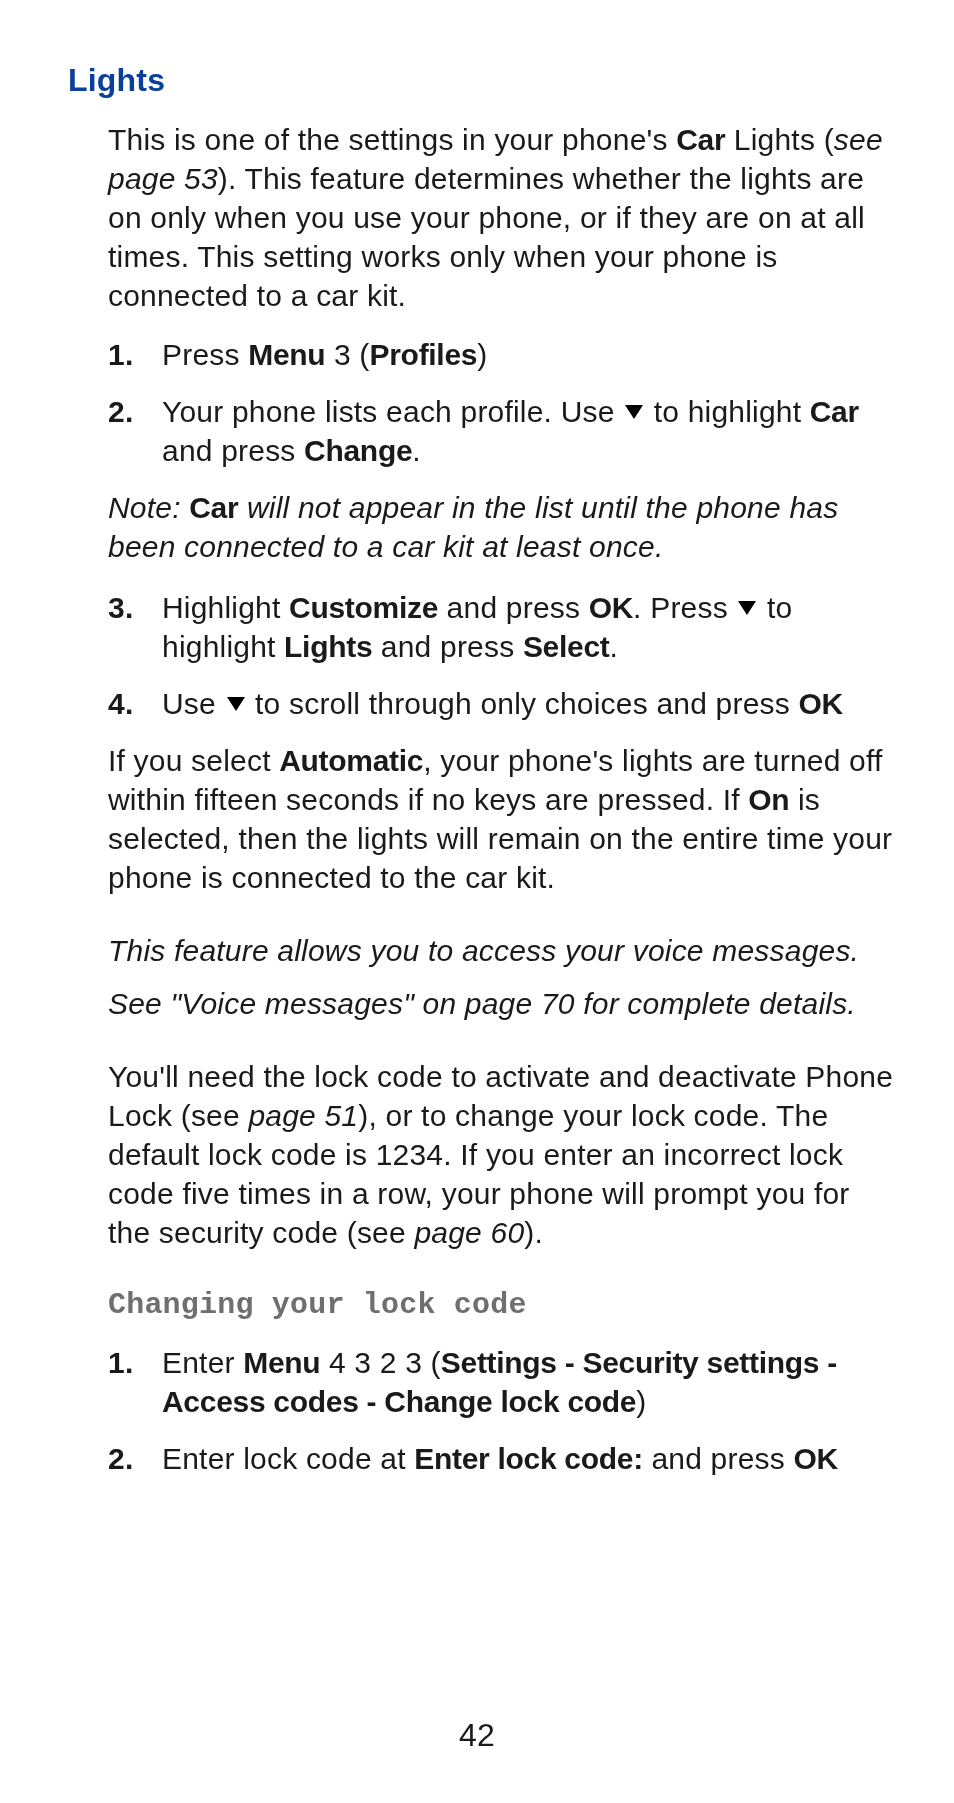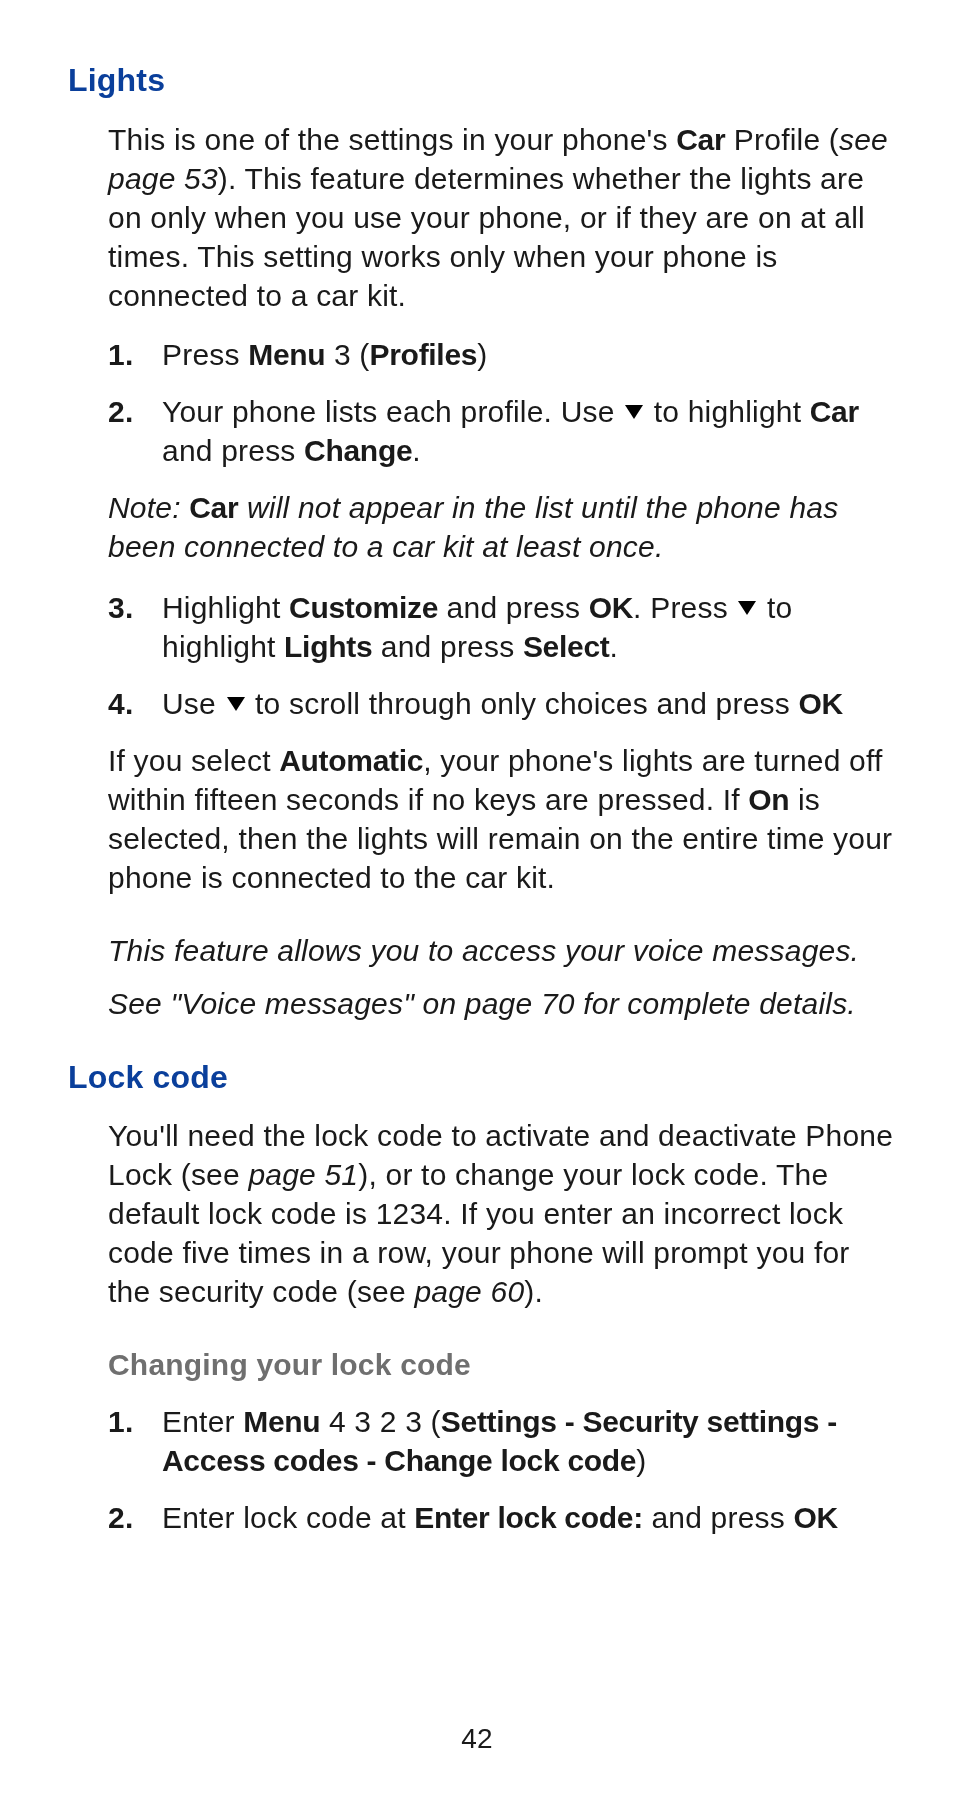--- a/index.html
+++ b/index.html
@@ -23,20 +23,21 @@
     color: #0a3f9b;
     font-weight: 700;
     font-size: 32px;
     margin: 0 0 18px 0;
   }
   .h-grey {
     color: #6f6f6f;
     font-weight: 700;
     font-size: 30px;
     margin: 0 0 18px 0;
+    font-family: Liberation Mono, monospace;
   }
   .body-block {
     margin-left: 40px;
     margin-bottom: 20px;
   }
   .para { margin: 0 0 20px 0; }
   .ital { font-style: italic; }
   .bold-cond { font-weight: 700; letter-spacing: -0.3px; }
   ol.steps {
     list-style: none;
@@ -67,32 +68,32 @@
     margin: 0 2px;
     position: relative; top: -2px;
   }
   .section { margin-bottom: 34px; }
   .note-line { margin: 0 0 22px 0; }
   .pagenum {
     position: absolute;
     bottom: 46px;
     left: 0; right: 0;
     text-align: center;
-    font-size: 28px;
+    font-size: 32px;
   }
 </style>
 </head>
 <body>
 
 <div class="section">
   <div class="h-blue">Lights</div>
 
   <div class="body-block">
     <p class="para">
-      <span>This is one of the settings in your phone's </span><span class="bold-cond">Car</span><span> Profile (</span><span class="ital">see page 53</span><span>). This feature determines whether the lights are on only when you use your phone, or if they are on at all times. This setting works only when your phone is connected to a car kit.</span>
+      <span>This is one of the settings in your phone's </span><span class="bold-cond">Car</span><span> Lights (</span><span class="ital">see page 53</span><span>). This feature determines whether the lights are on only when you use your phone, or if they are on at all times. This setting works only when your phone is connected to a car kit.</span>
     </p>
 
     <ol class="steps">
       <li>
         <span>Press </span><span class="bold-cond">Menu</span><span> 3 (</span><span class="bold-cond">Profiles</span><span>)</span>
       </li>
       <li>
         <span>Your phone lists each profile. Use </span><span class="dn-tri"></span><span> to highlight </span><span class="bold-cond">Car</span><span> and press </span><span class="bold-cond">Change</span><span>.</span>
       </li>
     </ol>
@@ -117,21 +118,20 @@
 </div>
 
 <div class="section">
   <div class="body-block">
     <p class="para ital" style="margin-bottom:14px;">This feature allows you to access your voice messages.</p>
     <p class="para ital" style="margin-bottom:0;">See "Voice messages" on page 70 for complete details.</p>
   </div>
 </div>
 
 <div class="section">
-  <div class="h-blue">Lock code</div>
   <div class="body-block">
     <p class="para">
       <span>You'll need the lock code to activate and deactivate Phone Lock (see </span><span class="ital">page 51</span><span>), or to change your lock code. The default lock code is 1234. If you enter an incorrect lock code five times in a row, your phone will prompt you for the security code (see </span><span class="ital">page 60</span><span>).</span>
     </p>
 
     <div class="h-grey" style="margin-top:34px;">Changing your lock code</div>
 
 
     <ol class="steps">
       <li>

